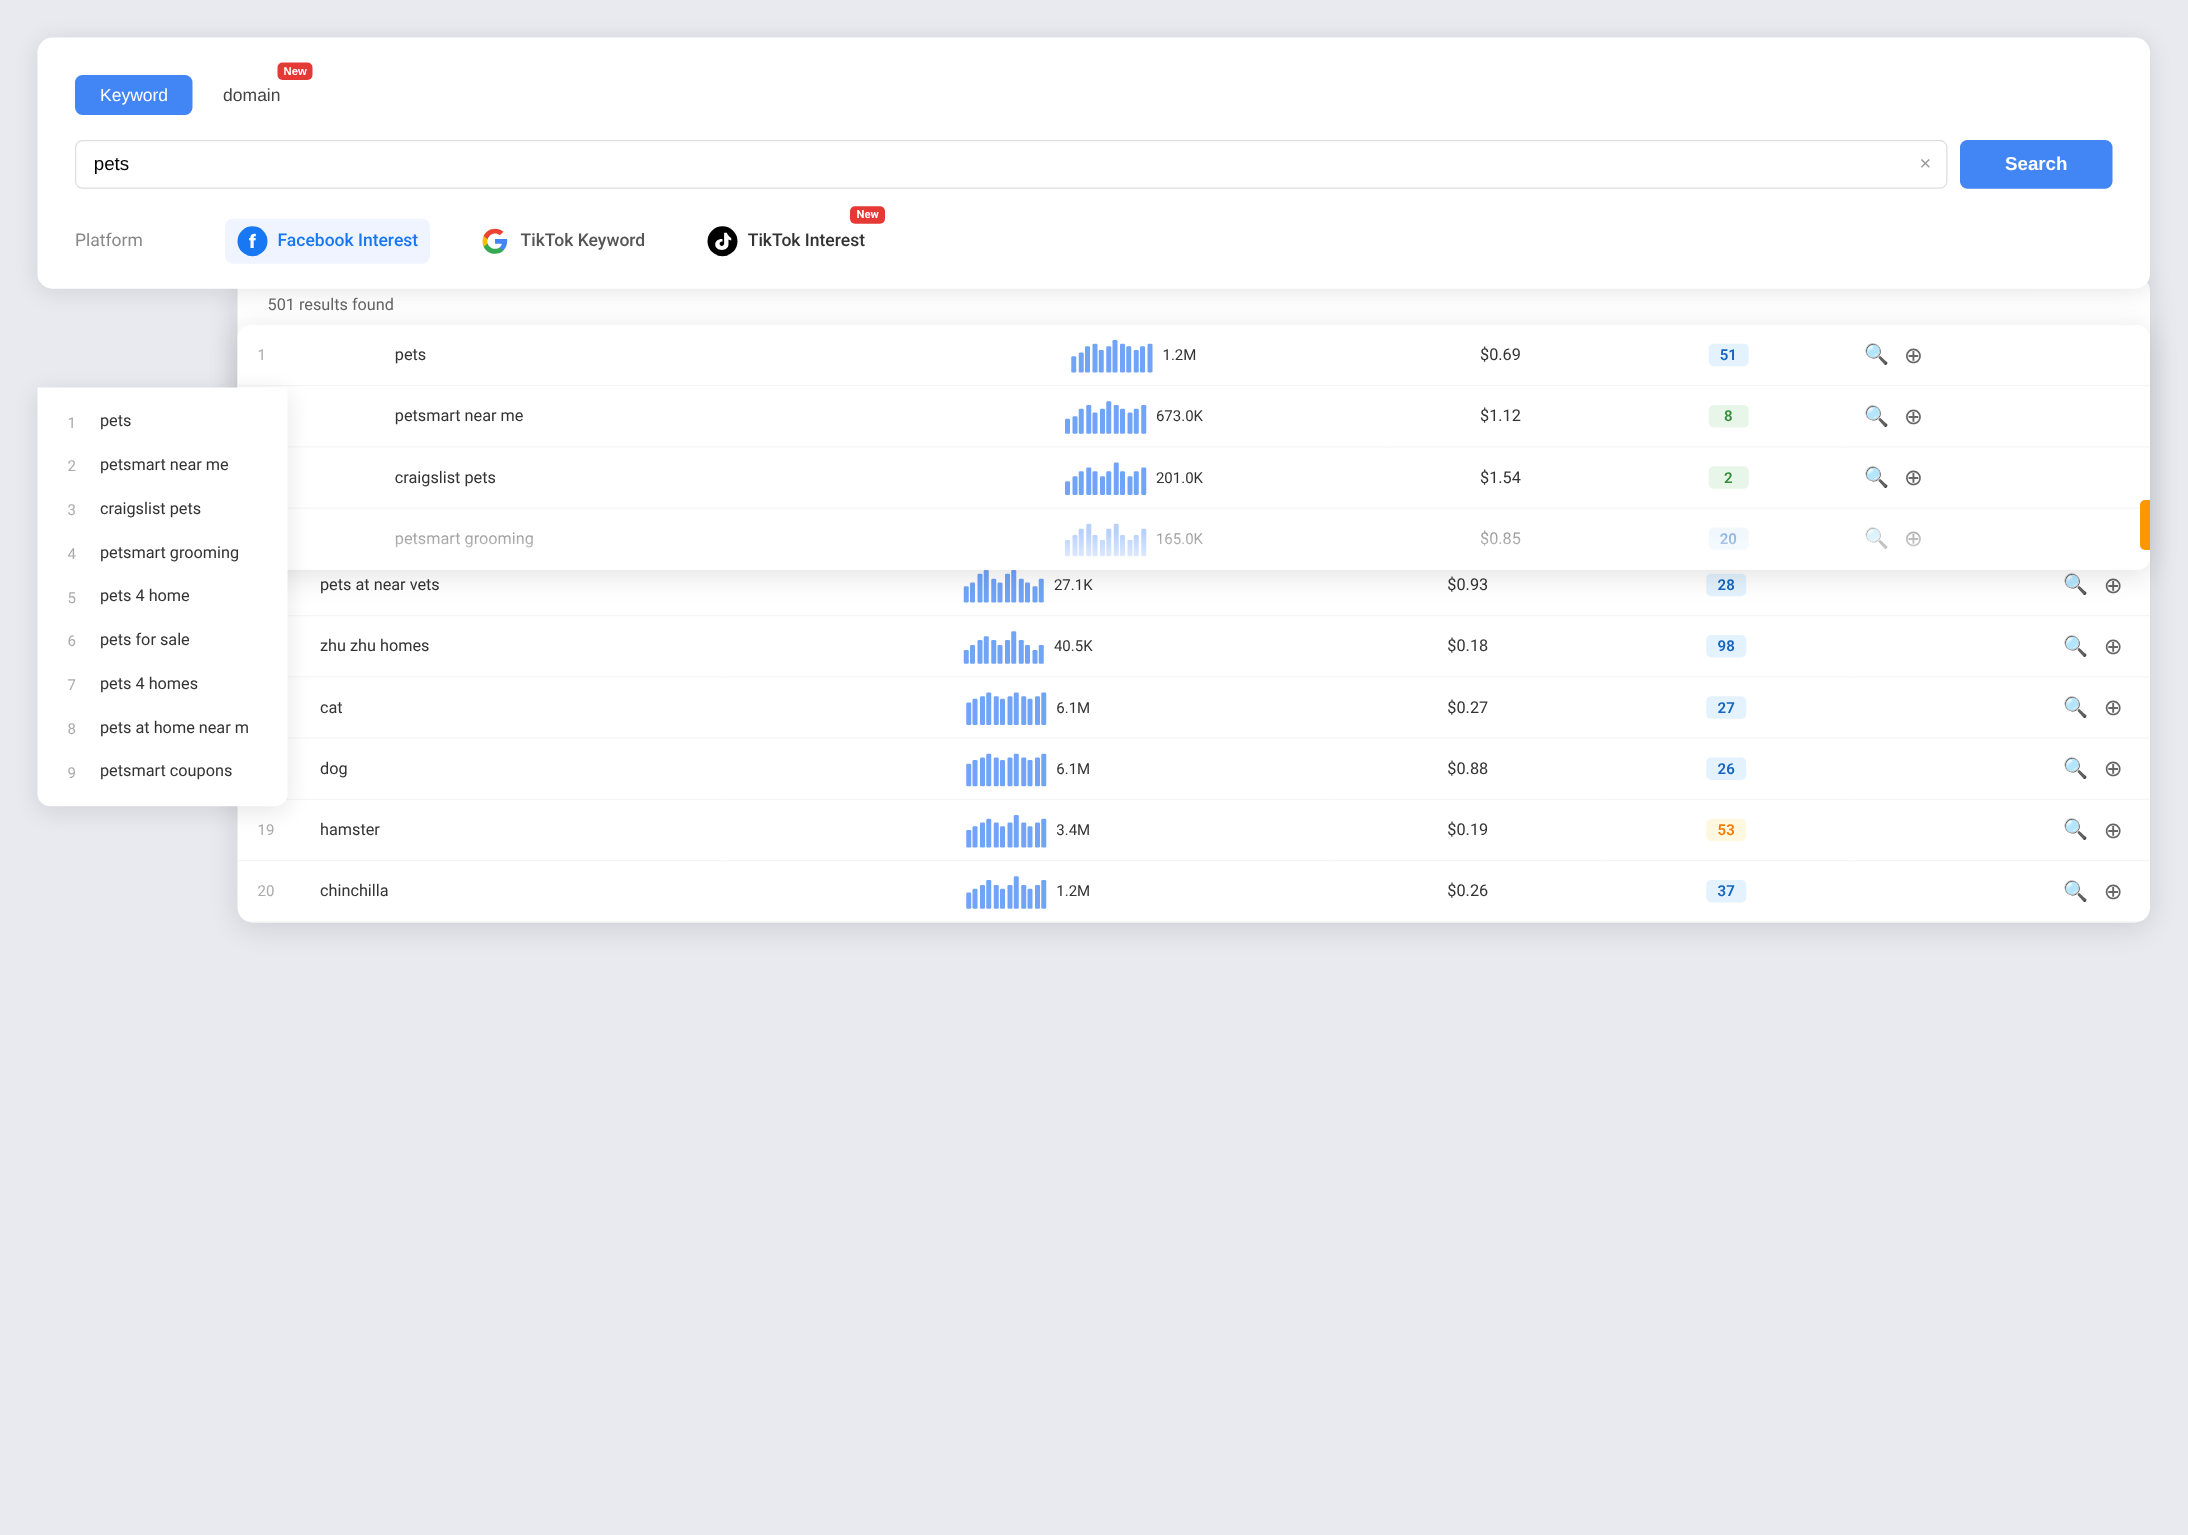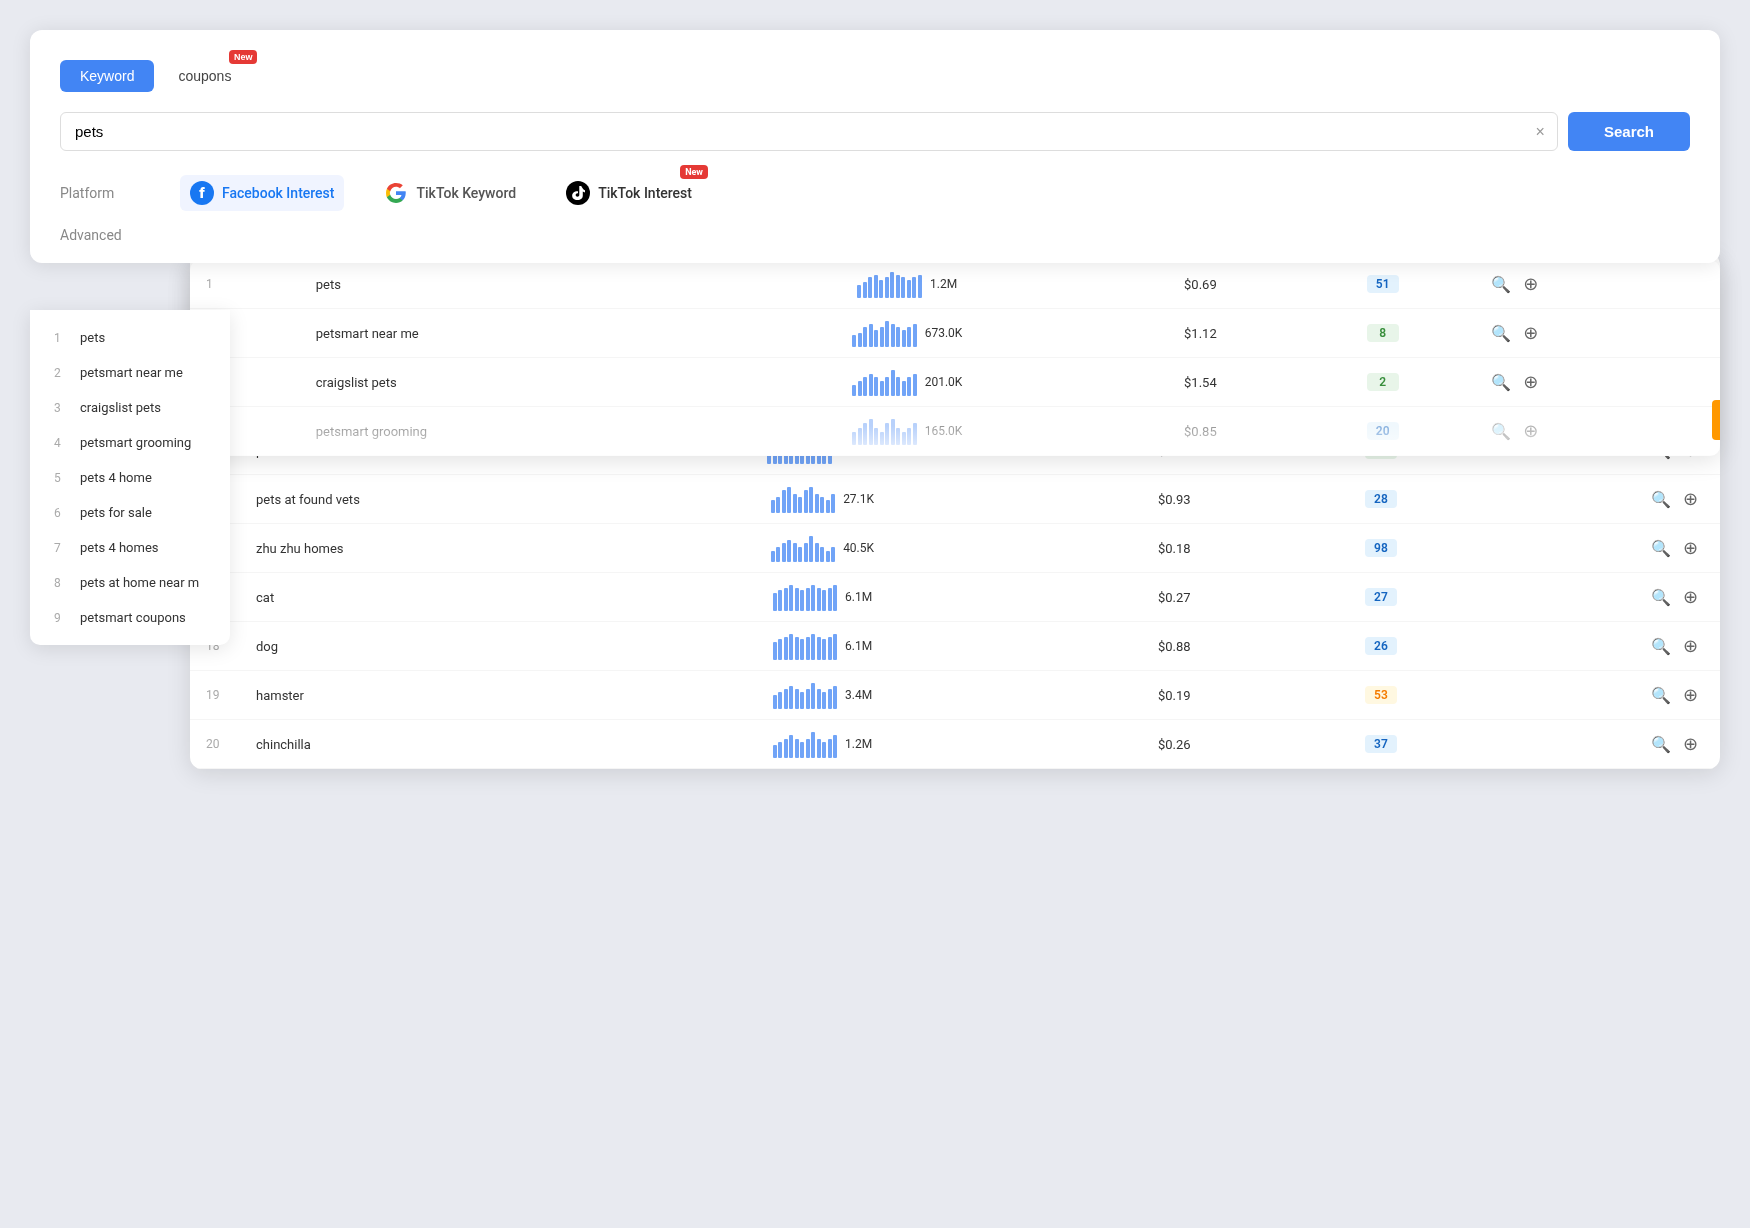--- a/index.html
+++ b/index.html
@@ -368,21 +368,21 @@
     }
   </style>
 </head>
 <body>
 
 <div class="main-card">
 
   <div class="tabs-row">
     <button class="tab-btn active">Keyword</button>
     <button class="tab-btn inactive" style="position:relative;">
-      <span>coupons</span>
+      <span>domain</span>
       <span class="new-badge">New</span>
     </button>
   </div>
 
   <div class="search-row">
     <div class="search-input-wrap">
       <input class="search-input" type="text" value="pets" style="">
       <button class="clear-btn">×</button>
     </div>
     <button class="search-btn">Search</button>
@@ -418,23 +418,20 @@
             <path d="M19.6 3.3c-1.2-1.5-1.9-3.3-1.9-3.3h-3.5v15.5c0 1.7-1.4 3-3.1 3s-3.1-1.3-3.1-3 1.4-3 3.1-3c.3 0 .6 0 .9.1V9.1c-.3 0-.6-.1-.9-.1C5.4 9 2 12.4 2 16.5S5.4 24 11.1 24s9.1-3.4 9.1-7.5V9.5c1.6 1 3.4 1.6 5.3 1.6V7.6c-2.4-.2-4.5-2-5.9-4.3z"></path>
           </svg>
         </div>
         <span>TikTok Interest</span>
         <span class="new-badge">New</span>
       </div>
 
     </div>
   </div>
 
-  <div class="advanced-row">
-    <span class="advanced-label">Advanced</span>
-  </div>
 
 </div>
 
 <div class="sidebar-keywords">
   <div id="sidebar-kw-list">
       <div class="sidebar-kw-item">
         <span class="num">1</span>
         <span>pets</span>
       </div>
       <div class="sidebar-kw-item">
@@ -584,21 +581,21 @@
           <td class="center"><span class="pd-badge pd-low">5</span></td>
           <td style="text-align: right; padding-right: 20px;">
             <div class="op-icons" style="justify-content: flex-end;">
               <button class="op-icon-btn">🔍</button>
               <button class="op-icon-btn" style="font-size:18px;">⊕</button>
             </div>
           </td>
         </tr>
         <tr>
           <td class="num-col">15</td>
-          <td>pets at found vets</td>
+          <td>pets at near vets</td>
           <td class="center">
             <div class="vol-cell" style="justify-content: center;">
               <div class="mini-chart">
                 <div class="bar" style="height: 13px;"></div>
                 <div class="bar" style="height: 16.25px;"></div>
                 <div class="bar" style="height: 22.75px;"></div>
                 <div class="bar" style="height: 26px;"></div>
                 <div class="bar" style="height: 19.5px;"></div>
                 <div class="bar" style="height: 16.25px;"></div>
                 <div class="bar" style="height: 22.75px;"></div>

